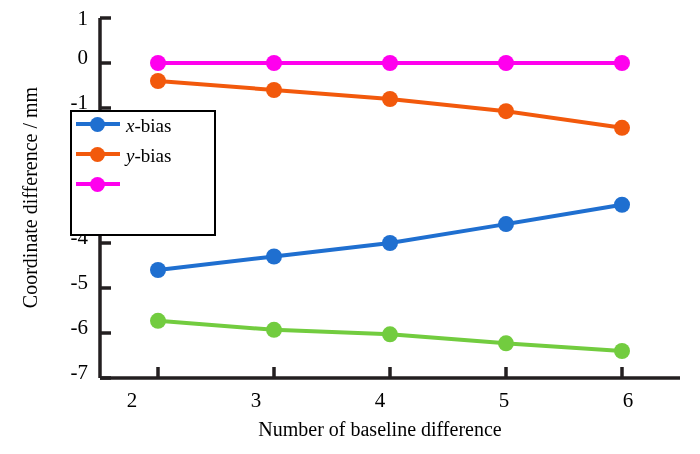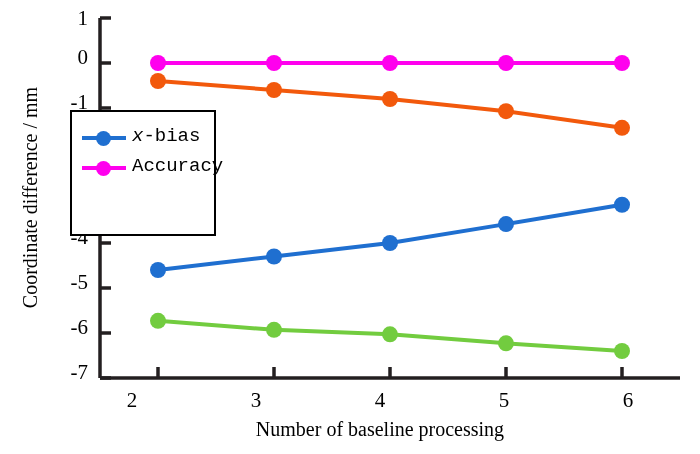--- a/index.html
+++ b/index.html
@@ -64,24 +64,23 @@
     top: 110px;
     width: 146px;
     height: 126px;
     border: 2px solid #000;
     background: #ffffff;
     box-sizing: border-box;
     padding: 4px 0 0 0;
   }
   .legend-row {
     display: flex;
-    align-items: flex-end;
+    align-items: flex-start;
     height: 30px;
-    padding-left: 10px;
-    font-family: Liberation Mono, monospace;
+    padding-left: 4px;
   }
   .legend-swatch {
     position: relative;
     width: 44px;
     height: 16px;
     flex: 0 0 44px;
     margin-right: 6px;
   }
   .legend-swatch .lline {
     position: absolute;
@@ -109,21 +108,21 @@
     left: 0; top: 0;
   }
 </style>
 </head>
 <body>
 
 <div id="figure">
 
   <div class="y-axis-title">Coordinate difference / mm</div>
 
-  <div class="x-axis-title">Number of baseline processing</div>
+  <div class="x-axis-title">Number of baseline difference</div>
 
   <div class="ytick-label" style="left:48px; top:8px;">1</div>
   <div class="ytick-label" style="left:48px; top:47px;">0</div>
   <div class="ytick-label" style="left:48px; top:92px;">-1</div>
   <div class="ytick-label" style="left:48px; top:137px;">-2</div>
   <div class="ytick-label" style="left:48px; top:182px;">-3</div>
   <div class="ytick-label" style="left:48px; top:227px;">-4</div>
   <div class="ytick-label" style="left:48px; top:272px;">-5</div>
   <div class="ytick-label" style="left:48px; top:317px;">-6</div>
   <div class="ytick-label" style="left:48px; top:362px;">-7</div>
@@ -196,20 +195,26 @@
   <div id="legend-box">
     <div class="legend-row">
       <span class="legend-swatch">
         <span class="lline" style="background: rgb(31, 111, 208);"></span>
         <span class="ldot" style="background: rgb(31, 111, 208);"></span>
       </span>
       <span class="legend-label"><i>x</i><span>-bias</span></span>
     </div>
     <div class="legend-row">
       <span class="legend-swatch">
+        <span class="lline" style="background: rgb(242, 89, 12);"></span>
+        <span class="ldot" style="background: rgb(242, 89, 12);"></span>
+      </span>
+      <span class="legend-label"><i>y</i><span>-bias</span></span>
+    </div>
+    <div class="legend-row">
+      <span class="legend-swatch">
         <span class="lline" style="background: rgb(255, 0, 238);"></span>
         <span class="ldot" style="background: rgb(255, 0, 238);"></span>
       </span>
-      <span class="legend-label"><i></i><span>Accuracy</span></span>
     </div>
   </div>
 
 </div>
 
 </body></html>

